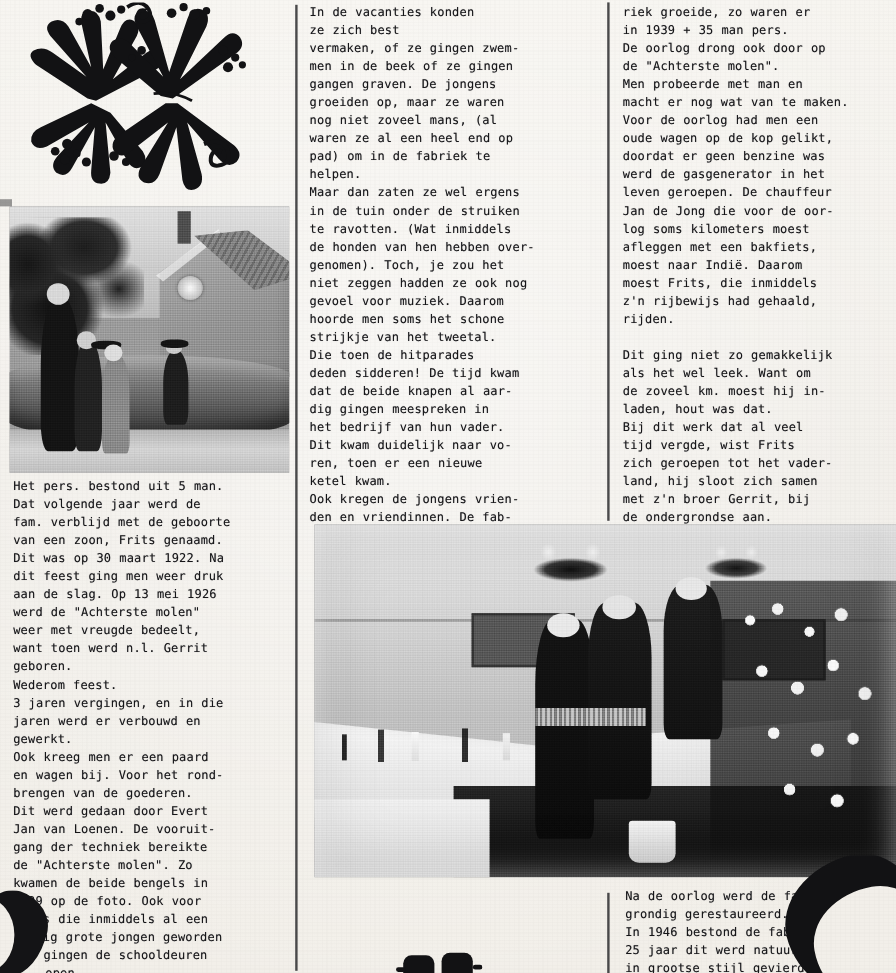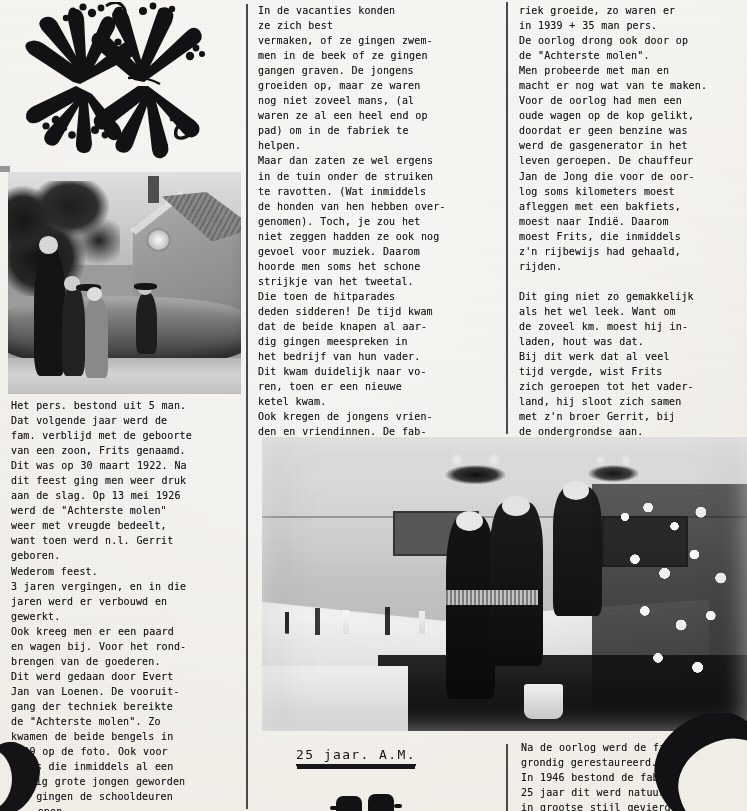--- a/index.html
+++ b/index.html
@@ -537,23 +537,20 @@
     <div class="sash"></div>
     <div class="standing3"></div>
       <div class="standing3-h"></div>
     <div class="flowers"></div>
     <div class="pot"></div>
     <div class="cloth-fold"></div>
     <div class="edge-fade"></div>
     <div class="grain"></div>
   </div>
 
-  <div id="photo-caption-wrap">
-    <span id="photo-caption">25 jaar. A.M.</span>
-  </div>
 
   <div id="col3-text-bottom" class="txt">Na de oorlog werd de fabriek
 grondig gerestaureerd.
 In 1946 bestond de fabriek
 25 jaar dit werd natuurlijk
 in grootse stijl gevierd.</div>
 
   <svg id="leaf-bottom-center" viewBox="0 0 72 26" aria-hidden="true">
     <g fill="#121214">
       <rect x="6" y="10" width="26" height="22" rx="7"></rect>

